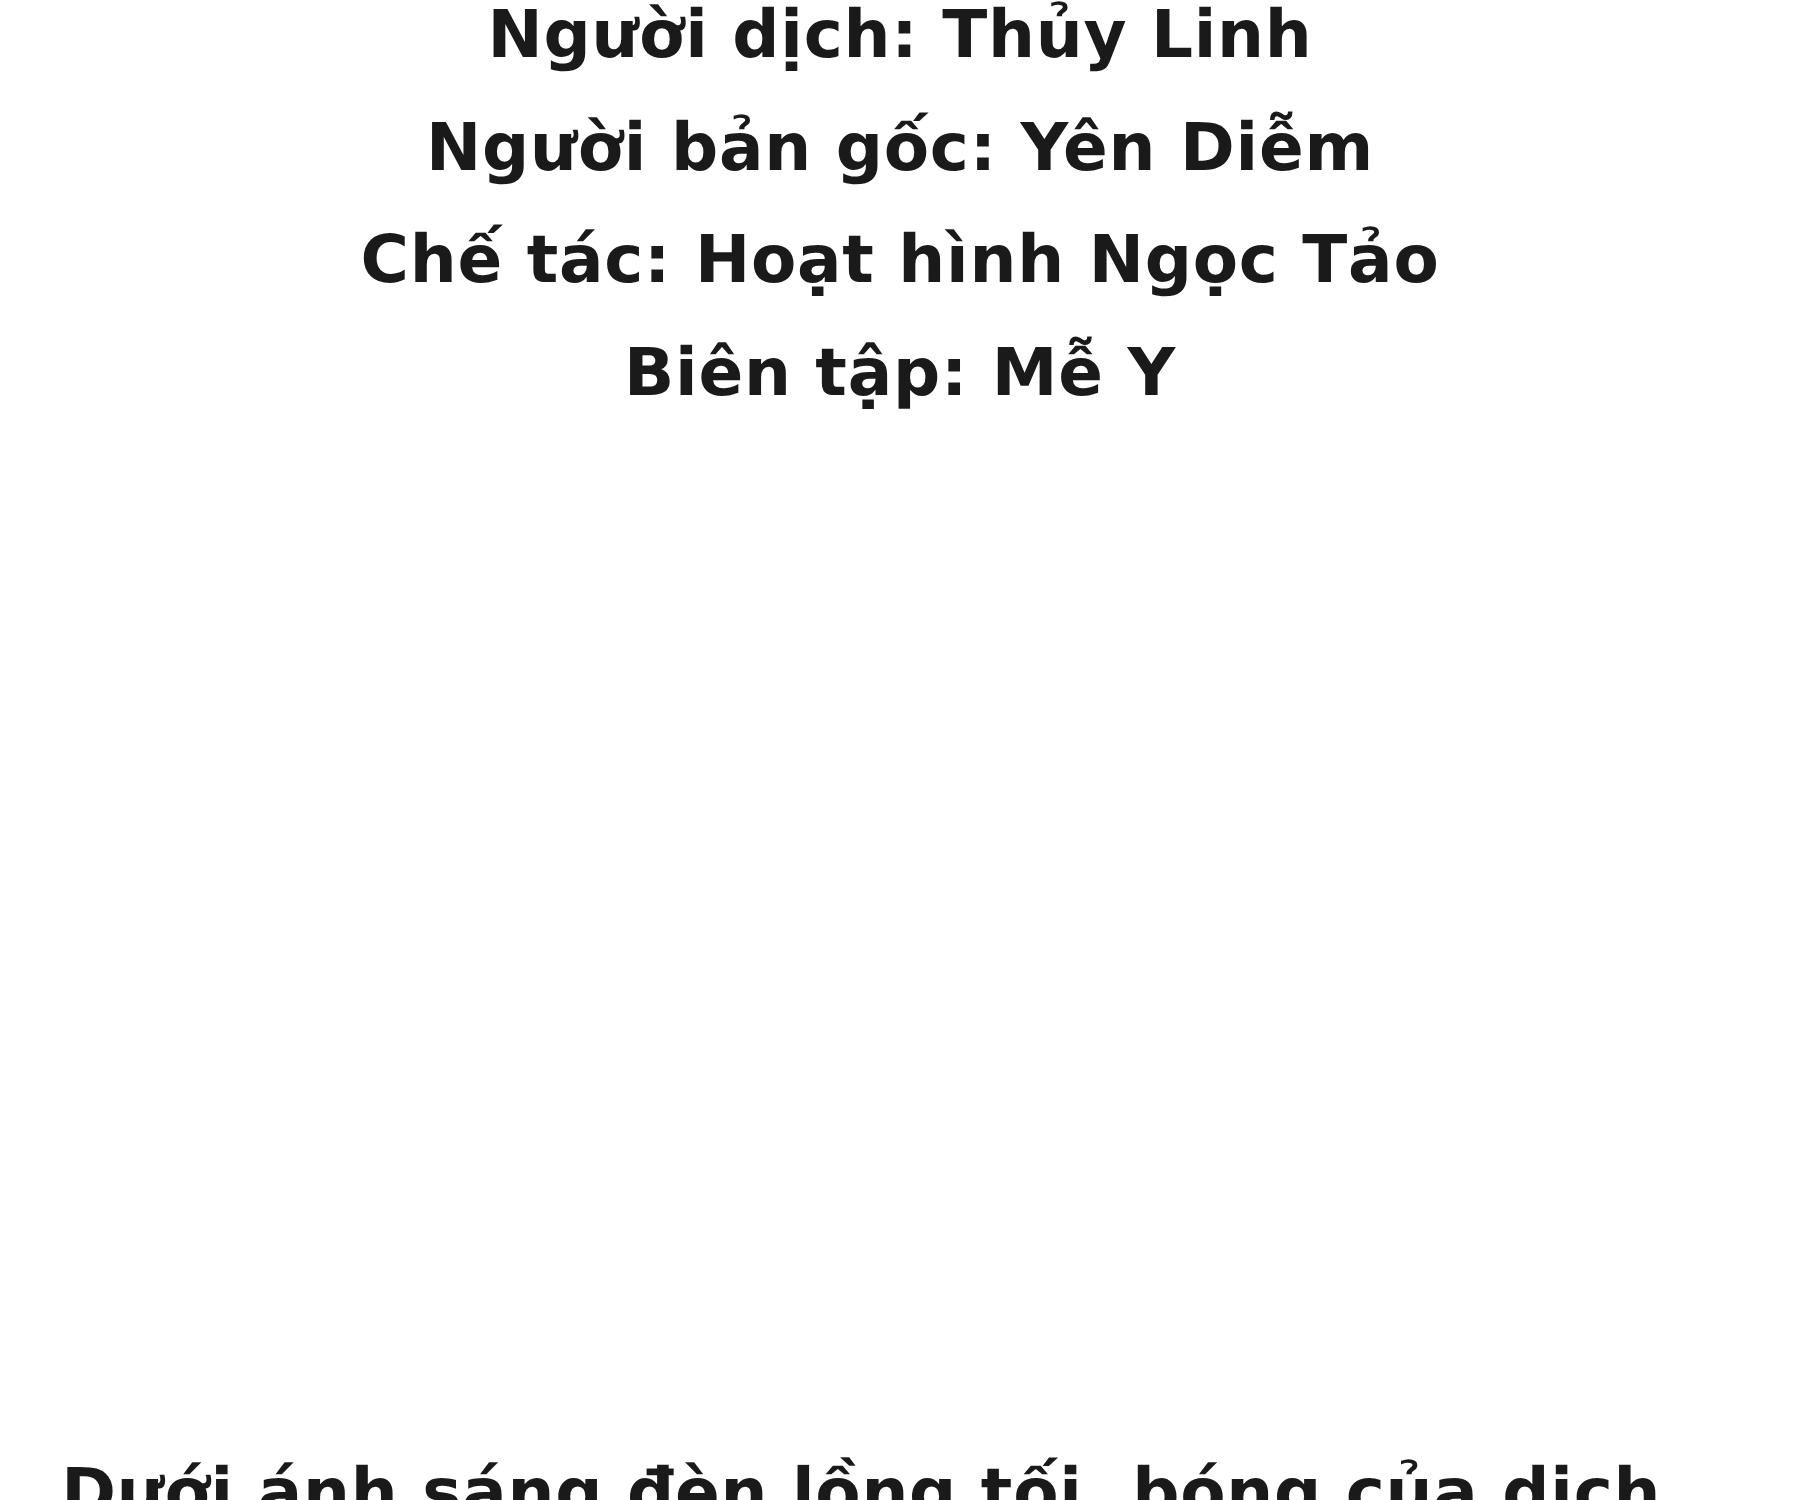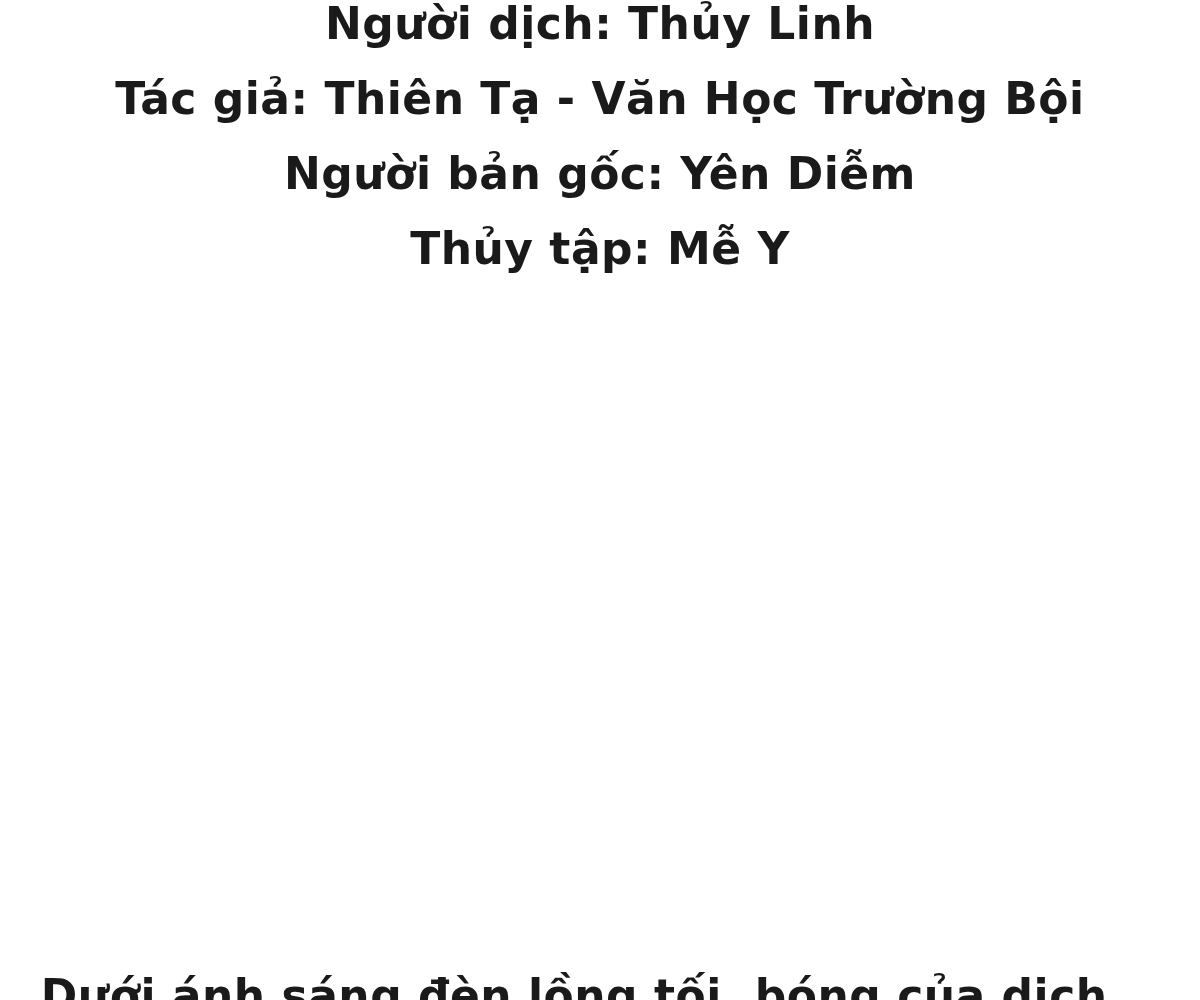--- a/index.html
+++ b/index.html
@@ -56,22 +56,22 @@
     white-space: nowrap;
   }
 </style>
 </head>
 <body>
 
 <div class="page">
 
   <div class="credits">
     <span class="credit-line">Người dịch: Thủy Linh</span>
-    <span class="credit-line">Tác giả: Thiên Tạ - Văn Học Trường Bội</span>
     <span class="credit-line">Người bản gốc: Yên Diễm</span>
-    <span class="credit-line">Thủy tập: Mễ Y</span>
+    <span class="credit-line">Chế tác: Hoạt hình Ngọc Tảo</span>
+    <span class="credit-line">Biên tập: Mễ Y</span>
   </div>
 
   <div class="bottom-line">
     <span>Dưới ánh sáng đèn lồng tối, bóng của dịch...</span>
   </div>
 
 </div>
 
 </body></html>

